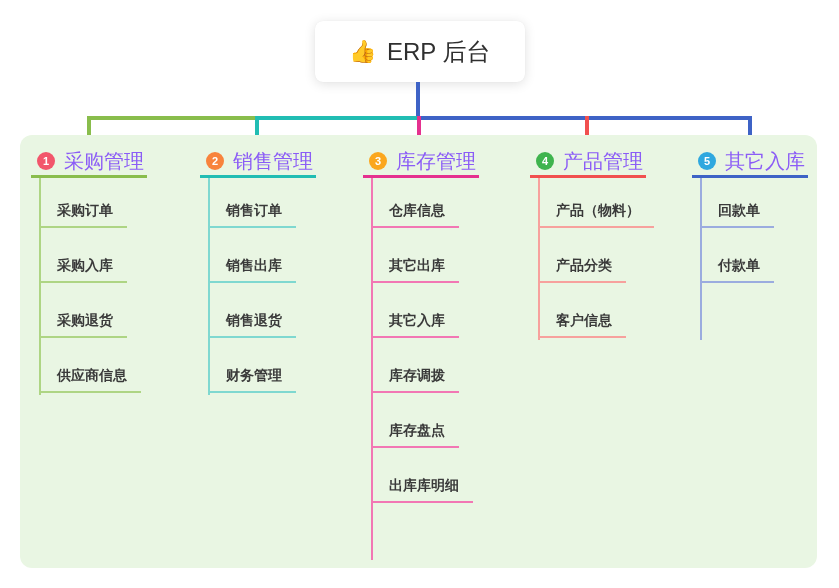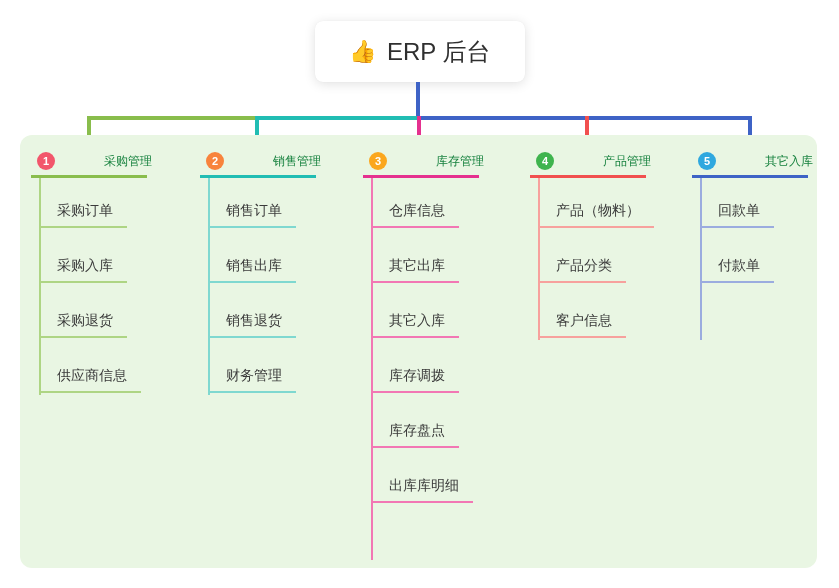--- a/index.html
+++ b/index.html
@@ -34,22 +34,22 @@
   .branch{position:absolute;top:147px;width:116px;}
   .bc1{left:31px;} .bc2{left:200px;} .bc3{left:363px;} .bc4{left:530px;} .bc5{left:692px;}
   .b-header{
     display:flex;align-items:center;gap:9px;height:28px;padding-left:6px;
     border-bottom:3px solid var(--main);cursor:default;
   }
   .badge{
     flex:0 0 auto;width:18px;height:18px;border-radius:50%;background:var(--badge);
     color:#fff;font-size:11px;line-height:18px;text-align:center;font-weight:bold;
   }
-  .b-label{font-size:12px;color:#15803d;white-space:nowrap;margin-left:40px;}
-  .b-items{margin-top:-5px;}
+  .b-label{font-size:20px;color:#8b5cf6;white-space:nowrap;}
+  .b-items{margin-top:-5px;font-weight:bold;}
   .b-item{
     display:flex;align-items:flex-end;box-sizing:border-box;height:55px;
     margin-left:8px;width:fit-content;padding:0 14px 6px 18px;
     border-bottom:2px solid var(--light);
     font-size:14px;color:#3a3a3a;white-space:nowrap;
   }
   .b-vline{position:absolute;left:8px;top:31px;width:2px;background:var(--light);}
   .vh3{height:162px;} .vh4{height:217px;} .vh7{height:382px;}
 </style>
 </head>

